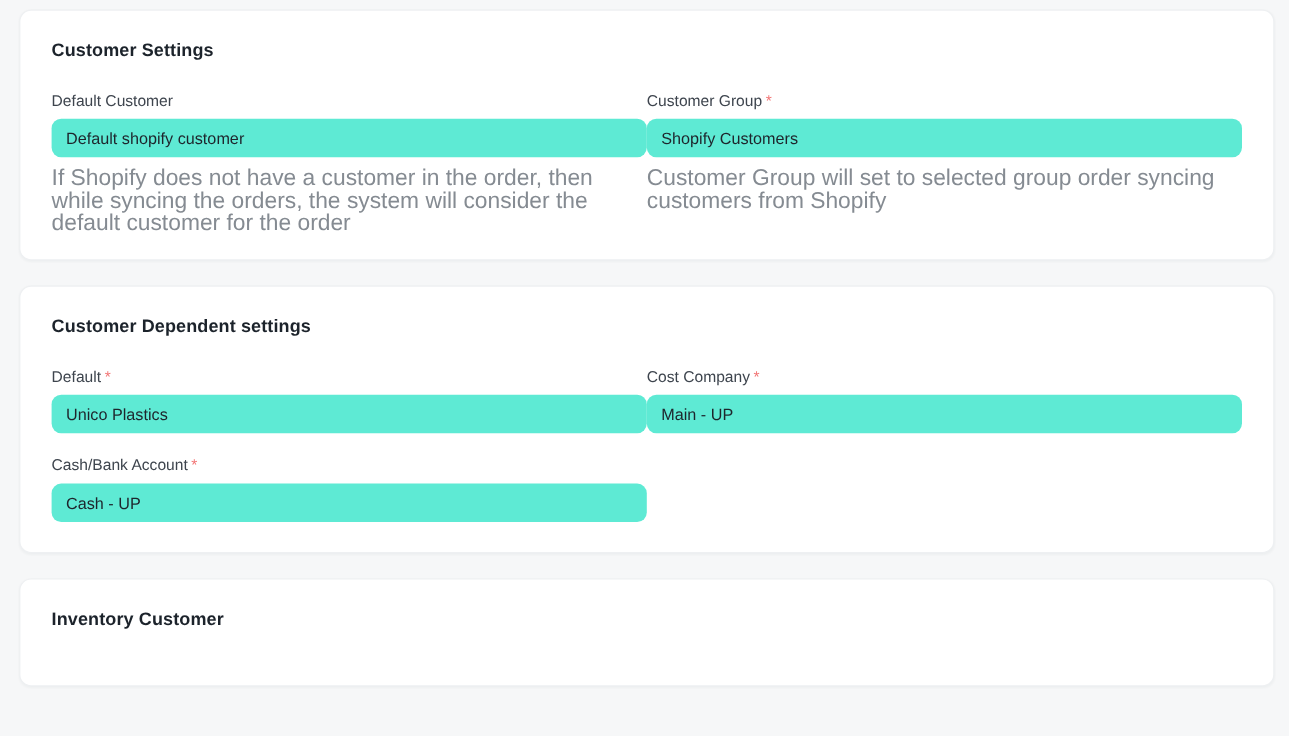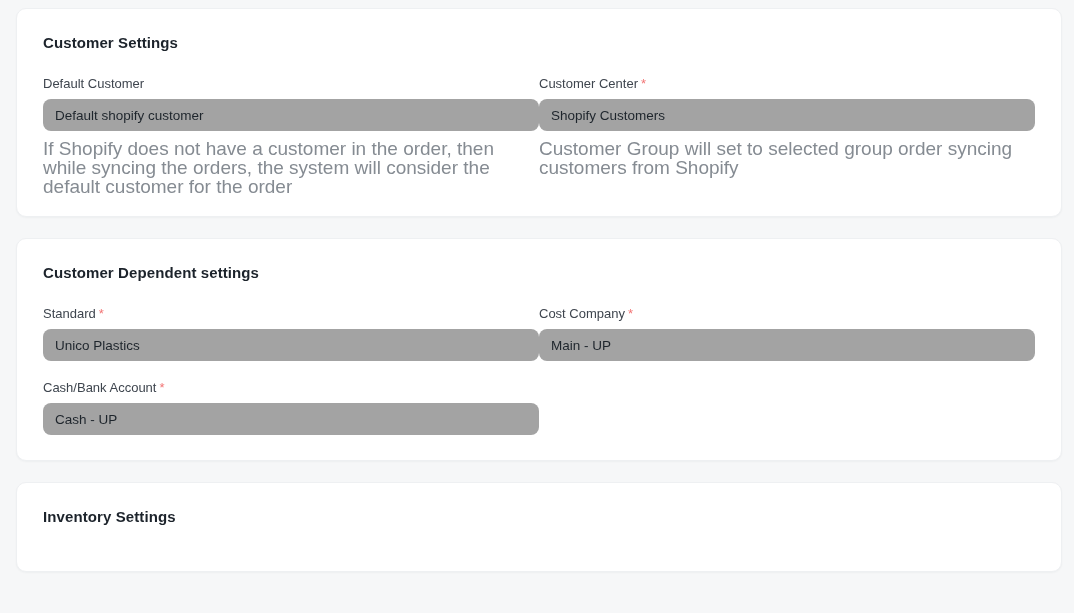--- a/index.html
+++ b/index.html
@@ -46,21 +46,21 @@
   }
   .req {
     color: #f27474;
     margin-left: 3px;
     font-size: 13px;
   }
   .control {
     display: block;
     width: 100%;
     height: 32px;
-    background: #a3a3a3;
+    background: #5eead4;
     border: none;
     border-radius: 8px;
     padding: 0 12px;
     font-family: "Liberation Sans", "DejaVu Sans", sans-serif;
     font-size: 13.5px;
     color: #1e252c;
     outline: none;
     cursor: pointer;
   }
   .help {
@@ -81,34 +81,34 @@
     <div class="grid">
       <div class="field">
         <div class="label-row">
           <span>Default Customer</span><span class="req"></span>
         </div>
         <input class="control" type="text" readonly="" value="Default shopify customer" style="">
         <p class="help">If Shopify does not have a customer in the order, then while syncing the orders, the system will consider the default customer for the order</p>
       </div>
       <div class="field">
         <div class="label-row">
-          <span>Customer Center</span><span class="req">*</span>
+          <span>Customer Group</span><span class="req">*</span>
         </div>
         <input class="control" type="text" readonly="" value="Shopify Customers" style="">
         <p class="help">Customer Group will set to selected group order syncing customers from Shopify</p>
       </div>
     </div>
   </section>
 
   <section class="card card-2">
     <h2 class="card-title">Customer Dependent settings</h2>
     <div class="grid">
       <div class="field">
         <div class="label-row">
-          <span>Standard</span><span class="req">*</span>
+          <span>Default</span><span class="req">*</span>
         </div>
         <input class="control" type="text" readonly="" value="Unico Plastics" style="">
       </div>
       <div class="field">
         <div class="label-row">
           <span>Cost Company</span><span class="req">*</span>
         </div>
         <input class="control" type="text" readonly="" value="Main - UP" style="">
       </div>
     </div>
@@ -117,16 +117,16 @@
         <div class="label-row">
           <span>Cash/Bank Account</span><span class="req">*</span>
         </div>
         <input class="control" type="text" readonly="" value="Cash - UP" style="">
       </div>
       <div class="field"></div>
     </div>
   </section>
 
   <section class="card card-3">
-    <h2 class="card-title">Inventory Settings</h2>
+    <h2 class="card-title">Inventory Customer</h2>
   </section>
 
 </div>
 
 </body></html>

